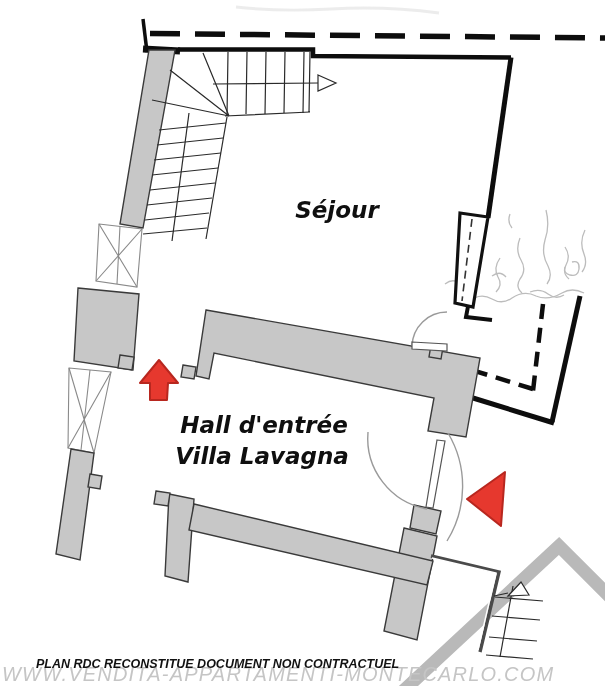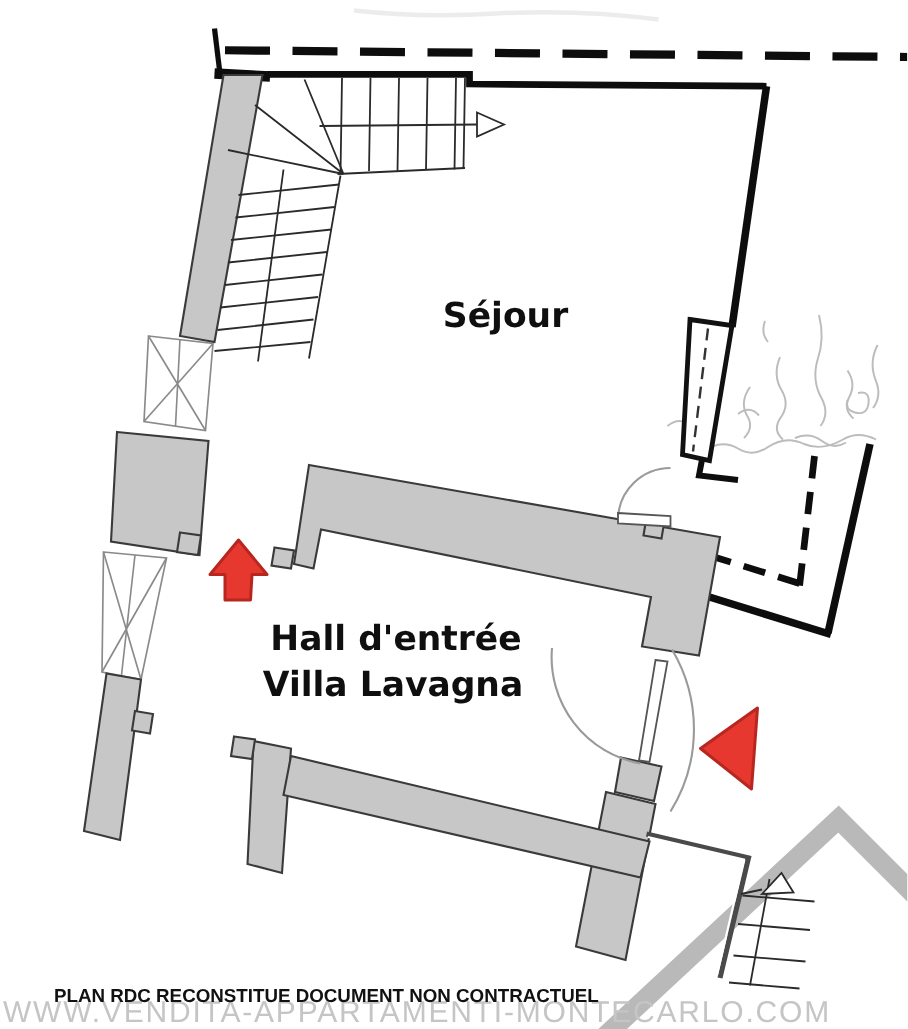--- a/index.html
+++ b/index.html
@@ -1,17 +1,17 @@
 <!DOCTYPE html>
 <html><head>
 <meta charset="utf-8">
 <style>
   html,body{margin:0;padding:0;background:#fff;}
   .canvas{position:relative;width:605px;height:686px;background:#ffffff;overflow:hidden;
-          font-family:"DejaVu Sans","Liberation Sans",sans-serif;}
+          font-family:"DejaVu Sans","Liberation Sans",sans-serif;font-style:italic;}
   svg{display:block;}
   .room-label{font-family:"DejaVu Sans","Liberation Sans",sans-serif;font-weight:bold;fill:#0f0f0f;}
   .caption{font-family:"Liberation Sans","DejaVu Sans",sans-serif;font-weight:bold;font-size:12.5px;fill:#111;}
   .watermark{font-family:"Liberation Sans","DejaVu Sans",sans-serif;font-size:20px;letter-spacing:1.2px;}
   .heavy{stroke:#0d0d0d;fill:none;}
   .thinline{stroke:#2a2a2a;stroke-width:1.2;fill:none;}
   .grayline{stroke:#8a8a8a;stroke-width:1.1;fill:none;}
   .arc{stroke:#9a9a9a;stroke-width:1.4;fill:none;}
   .walls{stroke:#3a3a3a;stroke-width:1.4;}
   .leaf{fill:#ffffff;stroke:#555;stroke-width:1.2;}

